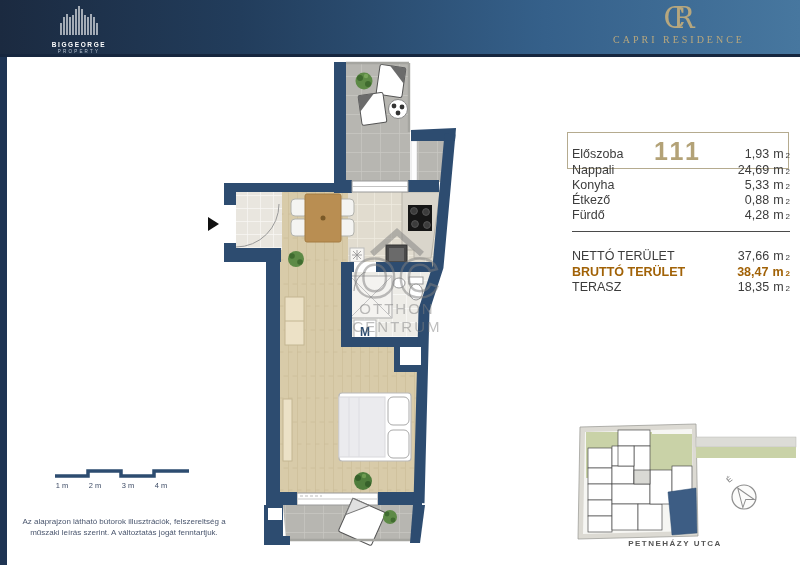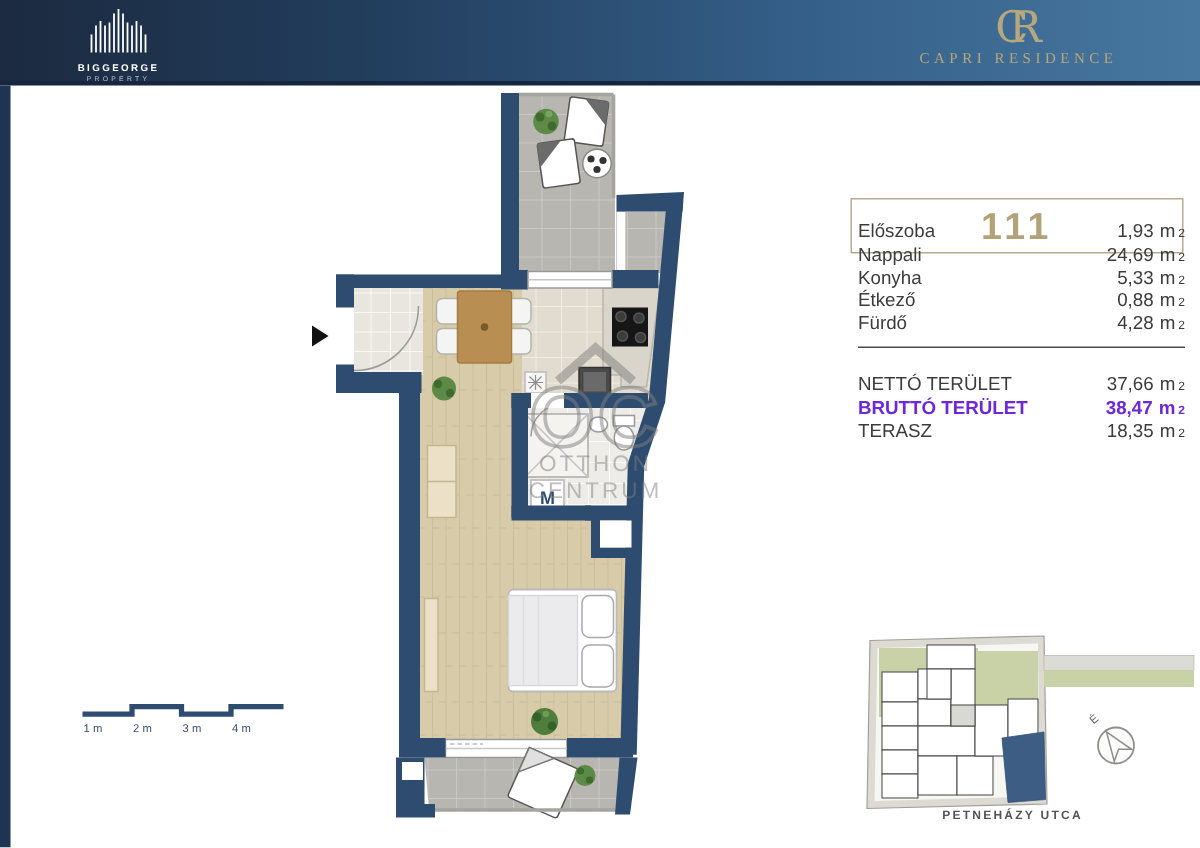--- a/index.html
+++ b/index.html
@@ -24,21 +24,21 @@
   
   .apt-box { position:absolute; left:567px; top:92px; width:222px; height:37px;
     border:1px solid #b5ab8f; background:#fff; text-align:center;margin-top:40px; }
   .apt-box span { font-size:25px; font-weight:bold; color:#b3a277; letter-spacing:3px; line-height:36px; }
   .rooms { position:absolute; left:572px; top:146px; width:218px; }
   .totals { position:absolute; left:572px; top:248px; width:218px; }
   .prow { display:flex; align-items:flex-end; height:15.3px; font-size:12.5px; color:#3c3c3c; }
   .prow .val { margin-left:auto; }
   .prow .unit { margin-left:4px; }
   .prow sup { font-size:8px; position:relative; top:-1px; margin-left:2px; }
-  .prow.bold { font-weight:bold; color:#6d28d9; }
+  .prow.bold { font-weight:bold; color:#a16207; }
   .sep { position:absolute; left:572px; top:231px; width:218px; border-top:1px solid #4a4a4a; }
 
   
   .floorplan { position:absolute; left:200px; top:55px; }
   .siteplan  { position:absolute; left:575px; top:415px; }
   .scalebar  { position:absolute; left:48px;  top:460px; }
 
   .street { position:absolute; left:600px; top:539px; width:150px; text-align:center;
     font-size:8px; letter-spacing:1.5px; color:#555; font-weight:bold; }
   .disclaimer { position:absolute; left:10px; top:516px; width:228px; text-align:center;
@@ -357,14 +357,18 @@
   <svg class="scalebar" width="150" height="32" viewBox="48 460 150 32">
     <path d="M55,476 L88,476 L88,471 L121,471 L121,476 L154,476 L154,471 L189,471" fill="none" stroke="#2d4c70" stroke-width="3.5"></path>
     <g font-size="7.5" fill="#3e4c66" text-anchor="middle" font-family="Liberation Sans, sans-serif">
       <text x="62" y="488">1 m</text>
       <text x="95" y="488">2 m</text>
       <text x="128" y="488">3 m</text>
       <text x="161" y="488">4 m</text>
     </g>
   </svg>
 
+  <div class="disclaimer">
+    <div>Az alaprajzon látható bútorok illusztrációk, felszereltség a</div>
+    <div>műszaki leírás szerint. A változtatás jogát fenntartjuk.</div>
+  </div>
 
 </div>
 
 </body></html>

